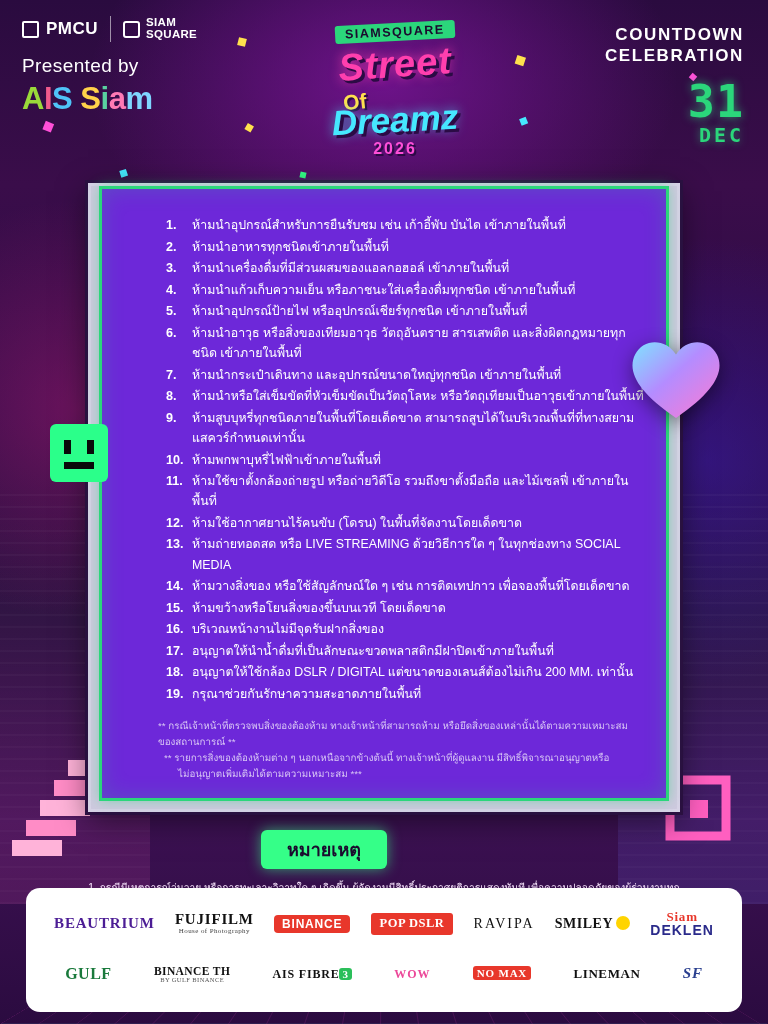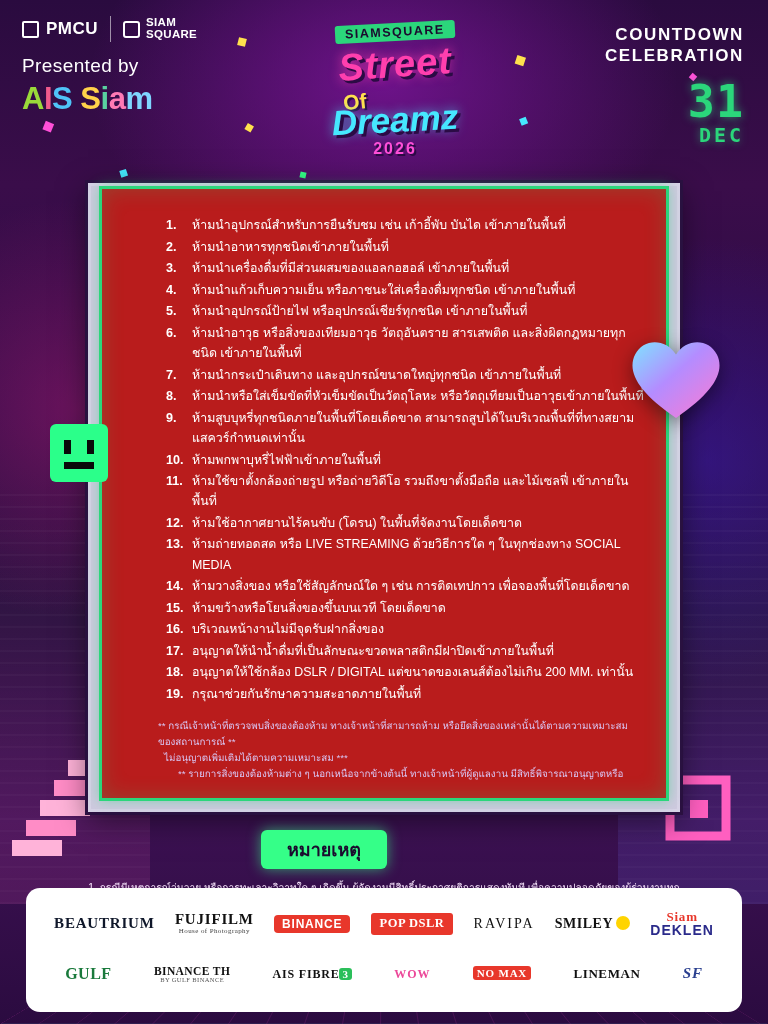--- a/index.html
+++ b/index.html
@@ -215,21 +215,21 @@
   .win-btns .sq {
     width: 14px; height: 13px; border: 2px solid #2a1040;
   }
   .win-btns .close {
     width: 22px; height: 18px; background: #e8372b;
     display: flex; align-items: center; justify-content: center;
     color: #fff; font-size: 12px; font-weight: bold; line-height: 1;
   }
   .screen {
     margin: 0 8px 8px 8px;
-    background: #b91c1c;
+    background: #6d28d9;
     border: 3px solid #2bd67b;
     box-shadow: inset 0 0 22px rgba(43,214,123,.22), 0 0 12px rgba(43,214,123,.45);
     padding: 26px 22px 16px 22px;
     min-height: 520px;
   }
   ol.rules {
     list-style: none;
     margin: 0; padding: 0 0 0 42px;
     counter-reset: r;
   }
@@ -300,21 +300,21 @@
     align-items: center;
     justify-content: space-around;
     height: 44px;
   }
   .sp-row + .sp-row { margin-top: 6px; }
   .sp {
     text-align: center;
     line-height: 1.05;
     color: #111;
   }
-  .sp .n { font-family: "Liberation Serif", serif; font-size: 15px; letter-spacing: .8px; color:#0f172a; font-weight: bold;}
+  .sp .n { font-family: "Liberation Serif", serif; font-size: 15px; letter-spacing: .8px; color:#4c1d95; font-weight: bold;}
   .sp .sub { font-size: 7px; letter-spacing: .4px; color:#444; font-family: "Liberation Serif", serif;}
   .sp-fuji .n { color:#111; font-family:"Liberation Serif", serif; font-size:15px; }
   .sp-miniso .n { background:#e8372b; color:#fff; padding:3px 8px; border-radius:4px; font-family:"Liberation Sans", sans-serif; font-size:12px;}
   .sp-popmart .n { background:#e8372b; color:#fff; padding:4px 9px; border-radius:3px; font-size:12.5px; letter-spacing:.5px;}
   .sp-ravipa .n { color:#111; font-family:"Liberation Serif", serif; letter-spacing:2px; font-size:14px; font-weight:normal;}
   .sp-smiley .n { color:#111; font-size:14px; letter-spacing:.5px;}
   .sp-smiley .face { display:inline-block; width:14px;height:14px;border-radius:50%;background:#ffd400; margin-left:3px; vertical-align:-2px;}
   .sp-deklen .n { color:#e8372b; font-size:13px; }
   .sp-deklen .sub2 { color:#2a2a8a; font-weight:bold; font-size:14px; letter-spacing:1px;}
   .sp-gulf .n { color:#1a7a3c; font-size:16px; font-weight:bold; letter-spacing:.5px;}
@@ -431,22 +431,22 @@
       <li>ห้ามถ่ายทอดสด หรือ LIVE STREAMING ด้วยวิธีการใด ๆ ในทุกช่องทาง SOCIAL MEDIA</li>
       <li>ห้ามวางสิ่งของ หรือใช้สัญลักษณ์ใด ๆ เช่น การติดเทปกาว เพื่อจองพื้นที่โดยเด็ดขาด</li>
       <li>ห้ามขว้างหรือโยนสิ่งของขึ้นบนเวที โดยเด็ดขาด</li>
       <li>บริเวณหน้างานไม่มีจุดรับฝากสิ่งของ</li>
       <li>อนุญาตให้นำน้ำดื่มที่เป็นลักษณะขวดพลาสติกมีฝาปิดเข้าภายในพื้นที่</li>
       <li>อนุญาตให้ใช้กล้อง DSLR / DIGITAL แต่ขนาดของเลนส์ต้องไม่เกิน 200 MM. เท่านั้น</li>
       <li>กรุณาช่วยกันรักษาความสะอาดภายในพื้นที่</li>
     </ol>
     <div class="notes">
       <div>** กรณีเจ้าหน้าที่ตรวจพบสิ่งของต้องห้าม ทางเจ้าหน้าที่สามารถห้าม หรือยึดสิ่งของเหล่านั้นได้ตามความเหมาะสมของสถานการณ์ **</div>
+      <div>** รายการสิ่งของต้องห้ามต่าง ๆ นอกเหนือจากข้างต้นนี้ ทางเจ้าหน้าที่ผู้ดูแลงาน มีสิทธิ์พิจารณาอนุญาตหรือ</div>
       <div>ไม่อนุญาตเพิ่มเติมได้ตามความเหมาะสม ***</div>
-      <div>** รายการสิ่งของต้องห้ามต่าง ๆ นอกเหนือจากข้างต้นนี้ ทางเจ้าหน้าที่ผู้ดูแลงาน มีสิทธิ์พิจารณาอนุญาตหรือ</div>
     </div>
   </div>
 </div>
 
 <div class="remark-wrap">
   <div class="remark-badge">หมายเหตุ</div>
   <div class="remark-body">
     <div>1. กรณีมีเหตุการณ์วุ่นวาย หรือการทะเลาะวิวาทใด ๆ เกิดขึ้น ผู้จัดงานมีสิทธิ์ประกาศยุติการแสดงทันที เพื่อความปลอดภัยของผู้ร่วมงานทุกคน</div>
     <div>2. ขอความร่วมมือผู้ร่วมงานทุกท่าน ให้ปฏิบัติตามกฎระเบียบอย่างเคร่งครัด หากท่านฝ่าฝืน และเจ้าหน้าที่รักษาความปลอดภัย</div>
     <div>พบผู้ฝ่าฝืนกฎระเบียบ ทางเจ้าหน้าที่ขอสงวนสิทธิ์ในการเข้าร่วมชมงานของผู้ฝ่าฝืนทันที และเจ้าหน้าที่มีสิทธิ์เชิญออกจากพื้นที่ได้ทันที</div>

